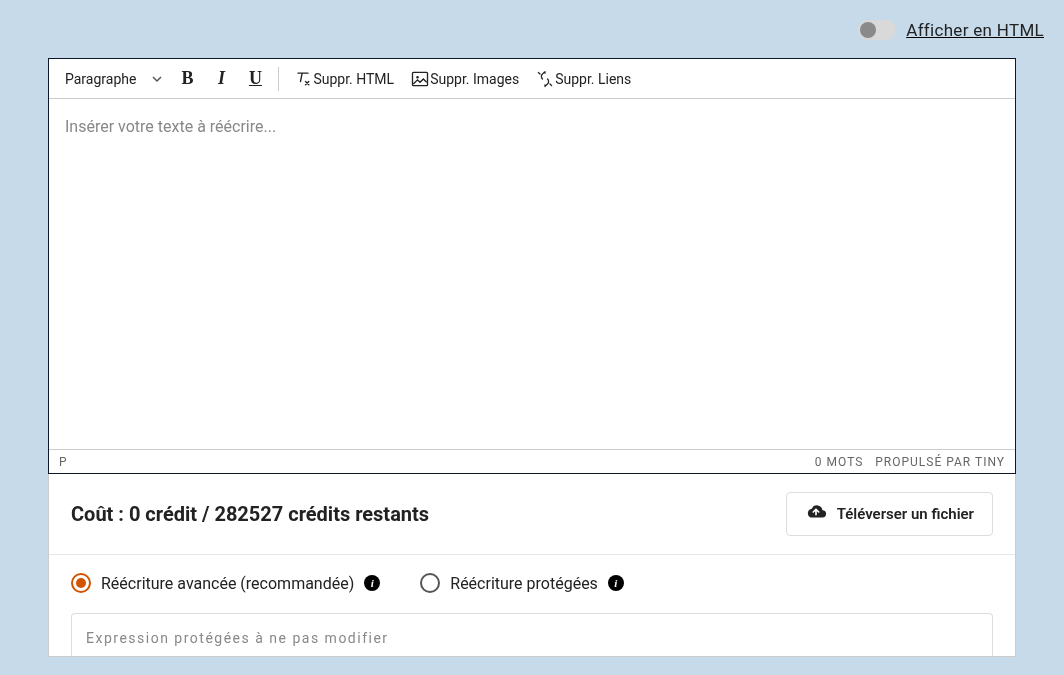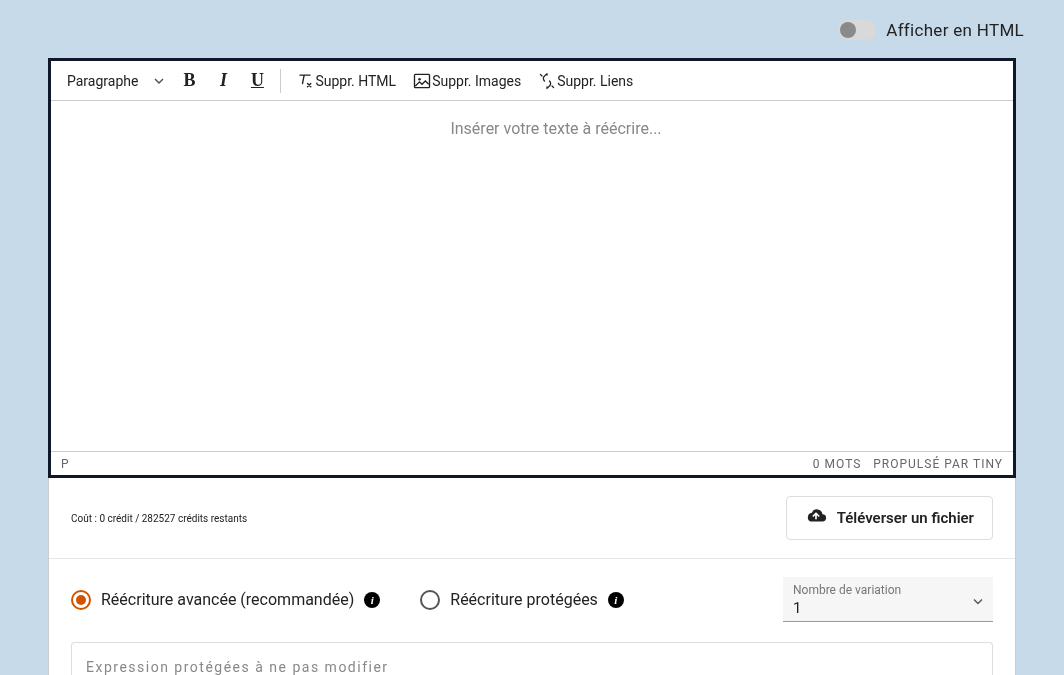--- a/index.html
+++ b/index.html
@@ -10,21 +10,22 @@
   height: 675px;
   overflow: hidden;
 }
 .container {
   padding: 0 48px;
 }
 .top-toggle {
   display: flex;
   justify-content: flex-end;
   align-items: center;
-  padding: 20px 40px 18px 0;
+  padding: 20px 20px 18px 0;
+  text-decoration: underline;
 }
 .toggle-switch {
   width: 38px;
   height: 20px;
   background: #d9d9d9;
   border-radius: 10px;
   position: relative;
   margin-right: 10px;
   cursor: pointer;
 }
@@ -37,22 +38,21 @@
   left: 2px;
   top: 2px;
 }
 .toggle-label {
   font-size: 17px;
   color: #222;
   letter-spacing: 0.3px;
 }
 .editor-panel {
   background: #fff;
-  border: 3px solid #0f172a;
-  text-align: center;
+  border: 1px solid #0f172a;
 }
 .toolbar {
   display: flex;
   align-items: center;
   border-bottom: 1px solid #ccc;
   height: 40px;
   padding: 0 8px;
 }
 .format-dd {
   display: flex;
@@ -99,21 +99,20 @@
   width: 20px;
   height: 20px;
   display: flex;
   align-items: center;
   justify-content: center;
 }
 .tb-icon svg { width: 20px; height: 20px; }
 .editor-area {
   height: 350px;
   padding: 18px 16px;
-  margin-left: 48px;
 }
 .placeholder {
   color: #888;
   font-size: 16px;
 }
 .status-bar {
   display: flex;
   justify-content: space-between;
   align-items: center;
   border-top: 1px solid #ccc;
@@ -132,41 +131,41 @@
   border-bottom: 1px solid #ccc;
 }
 .cost-row {
   display: flex;
   justify-content: space-between;
   align-items: center;
   padding: 18px 22px;
   border-bottom: 1px solid #e6e6e6;
 }
 .cost-text {
-  font-size: 10px;
-  font-weight: 400;
+  font-size: 20px;
+  font-weight: 700;
   color: #222;
 }
 .upload-btn {
   display: flex;
   align-items: center;
   gap: 10px;
   border: 1px solid #ddd;
   border-radius: 4px;
   padding: 8px 18px;
   cursor: pointer;
   font-size: 15px;
   font-weight: 600;
   color: #222;
   background: #fff;
 }
 .upload-btn svg { width: 22px; height: 22px; }
 .options-row {
   display: flex;
-  align-items: center;
+  align-items: flex-start;
   justify-content: space-between;
   padding: 18px 22px 20px 22px;
 }
 .radio-group {
   display: flex;
   align-items: center;
   gap: 40px;
 }
 .radio-item {
   display: flex;
@@ -337,28 +336,19 @@
           <span class="radio-label">Réécriture avancée (recommandée)</span>
           <span class="info-icon">i</span>
         </div>
         <div class="radio-item">
           <div class="radio-circle unchecked"></div>
           <span class="radio-label">Réécriture protégées</span>
           <span class="info-icon">i</span>
         </div>
       </div>
 
-      <div class="variation-dd">
-        <div class="variation-label">Nombre de variation</div>
-        <div class="variation-value">1</div>
-        <span class="caret">
-          <svg width="10" height="6" viewBox="0 0 10 6">
-              <path d="M1 1l4 4 4-4" stroke="#555" stroke-width="1.4" fill="none"></path>
-            </svg>
-        </span>
-      </div>
     </div>
 
     <div class="protected-row">
       <div class="protected-input">Expression protégées à ne pas modifier</div>
     </div>
   </div>
 </div>
 
 </body></html>

